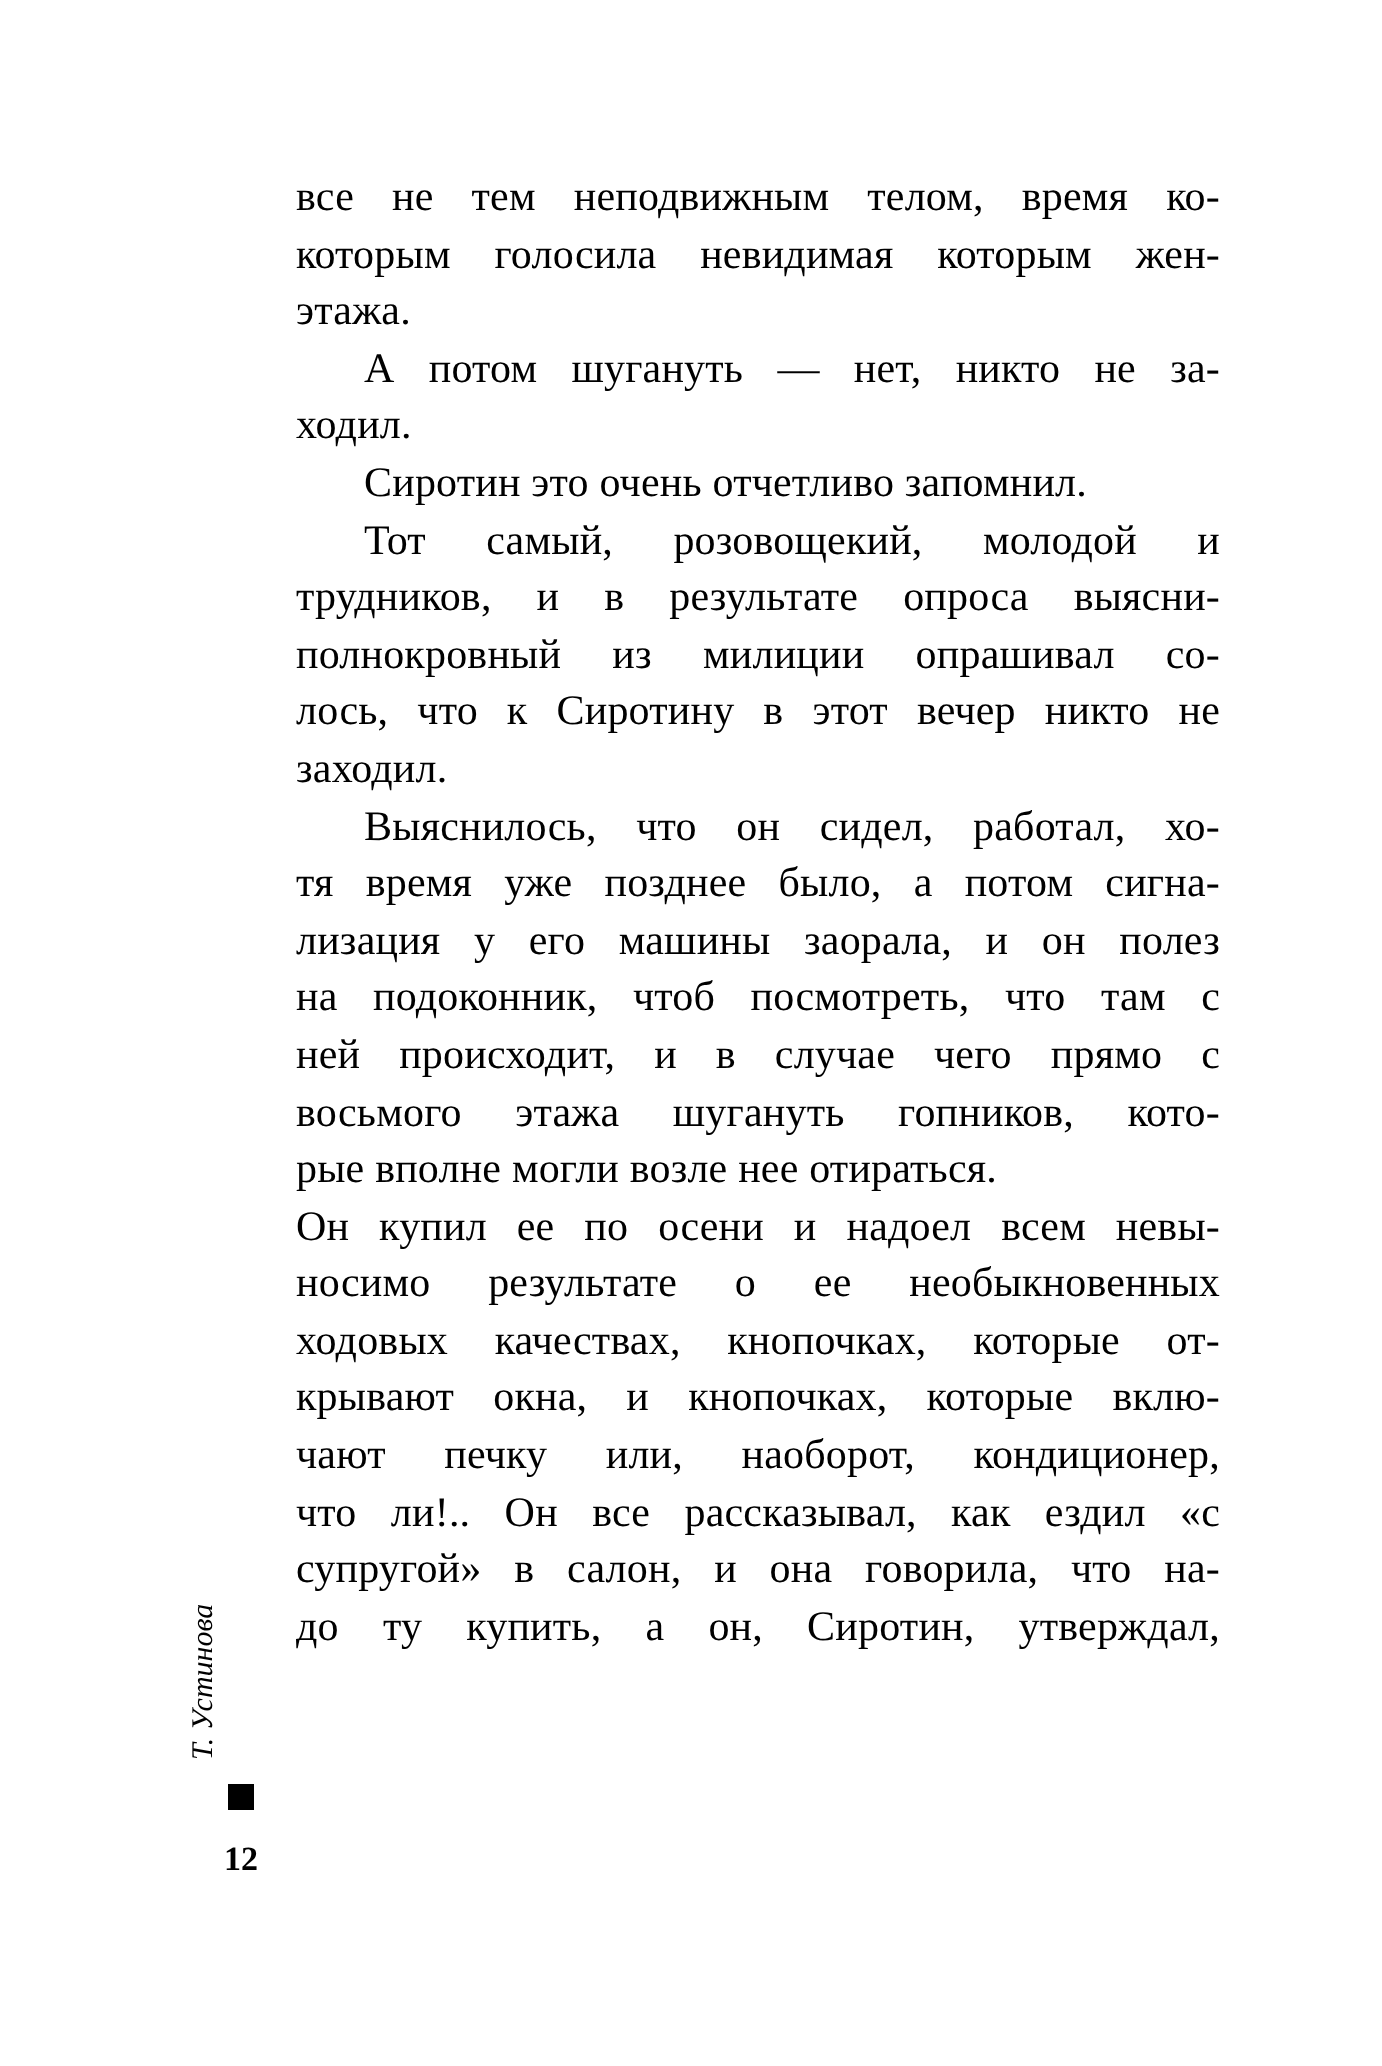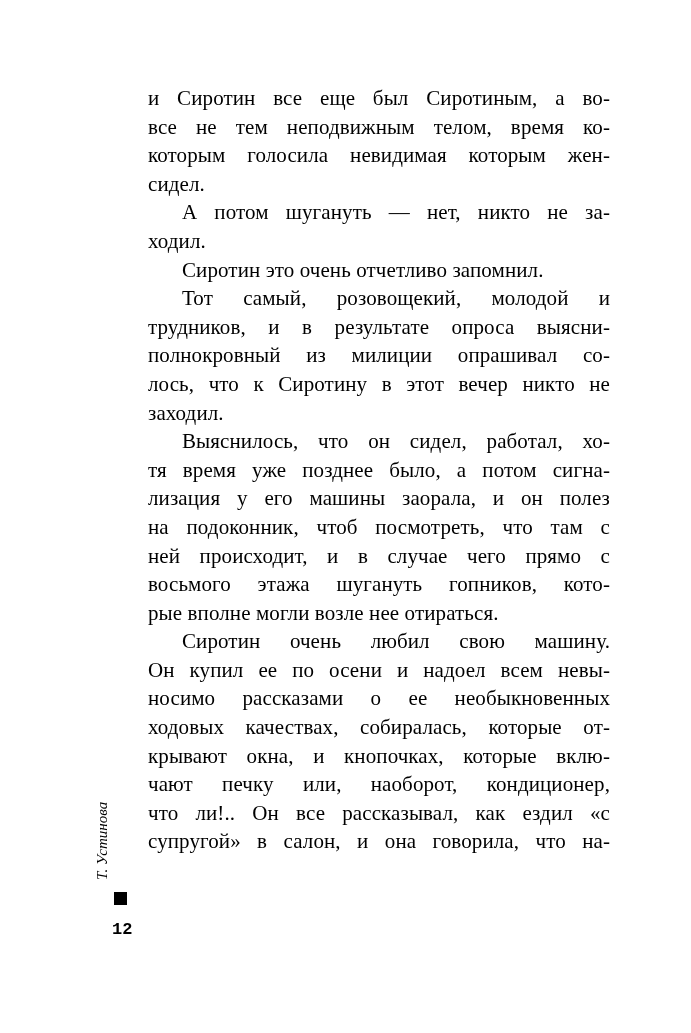--- a/index.html
+++ b/index.html
@@ -46,36 +46,35 @@
     width: 13px;
     height: 13px;
     background: #000000;
   }
   .page-number {
     position: absolute;
     left: 112px;
     top: 920px;
     font-size: 17px;
     font-weight: bold;
-    font-family: Liberation Mono, monospace;
+    font-family: Liberation Serif, serif;
   }
 </style>
 </head>
 <body>
 
 <div class="book-page">
   <div class="author-vertical">Т. Устинова</div>
   <div class="black-square"></div>
   <div class="page-number">12</div>
   <div class="text-block" id="text-block">
       <div class="para">
-        <div class="line">и Сиротин все еще был Сиротиным, а во-</div>
         <div class="line">все не тем неподвижным телом, время ко-</div>
         <div class="line">которым голосила невидимая которым жен-</div>
-        <div class="line lastline">сидел.</div>
+        <div class="line lastline">этажа.</div>
       </div>
       <div class="para">
         <div class="line indent">А потом шугануть — нет, никто не за-</div>
         <div class="line lastline">ходил.</div>
       </div>
       <div class="para">
         <div class="line indent lastline">Сиротин это очень отчетливо запомнил.</div>
       </div>
       <div class="para">
         <div class="line indent">Тот самый, розовощекий, молодой и</div>
@@ -87,23 +86,23 @@
       <div class="para">
         <div class="line indent">Выяснилось, что он сидел, работал, хо-</div>
         <div class="line">тя время уже позднее было, а потом сигна-</div>
         <div class="line">лизация у его машины заорала, и он полез</div>
         <div class="line">на подоконник, чтоб посмотреть, что там с</div>
         <div class="line">ней происходит, и в случае чего прямо с</div>
         <div class="line">восьмого этажа шугануть гопников, кото-</div>
         <div class="line lastline">рые вполне могли возле нее отираться.</div>
       </div>
       <div class="para">
-        <div class="line indent">Сиротин очень любил свою машину.</div>
         <div class="line">Он купил ее по осени и надоел всем невы-</div>
-        <div class="line">носимо рассказами о ее необыкновенных</div>
-        <div class="line">ходовых качествах, собиралась, которые от-</div>
+        <div class="line">носимо результате о ее необыкновенных</div>
+        <div class="line">ходовых качествах, кнопочках, которые от-</div>
         <div class="line">крывают окна, и кнопочках, которые вклю-</div>
         <div class="line">чают печку или, наоборот, кондиционер,</div>
         <div class="line">что ли!.. Он все рассказывал, как ездил «с</div>
         <div class="line">супругой» в салон, и она говорила, что на-</div>
+        <div class="line">до ту купить, а он, Сиротин, утверждал,</div>
       </div>
     </div>
 </div>
 
 </body></html>

